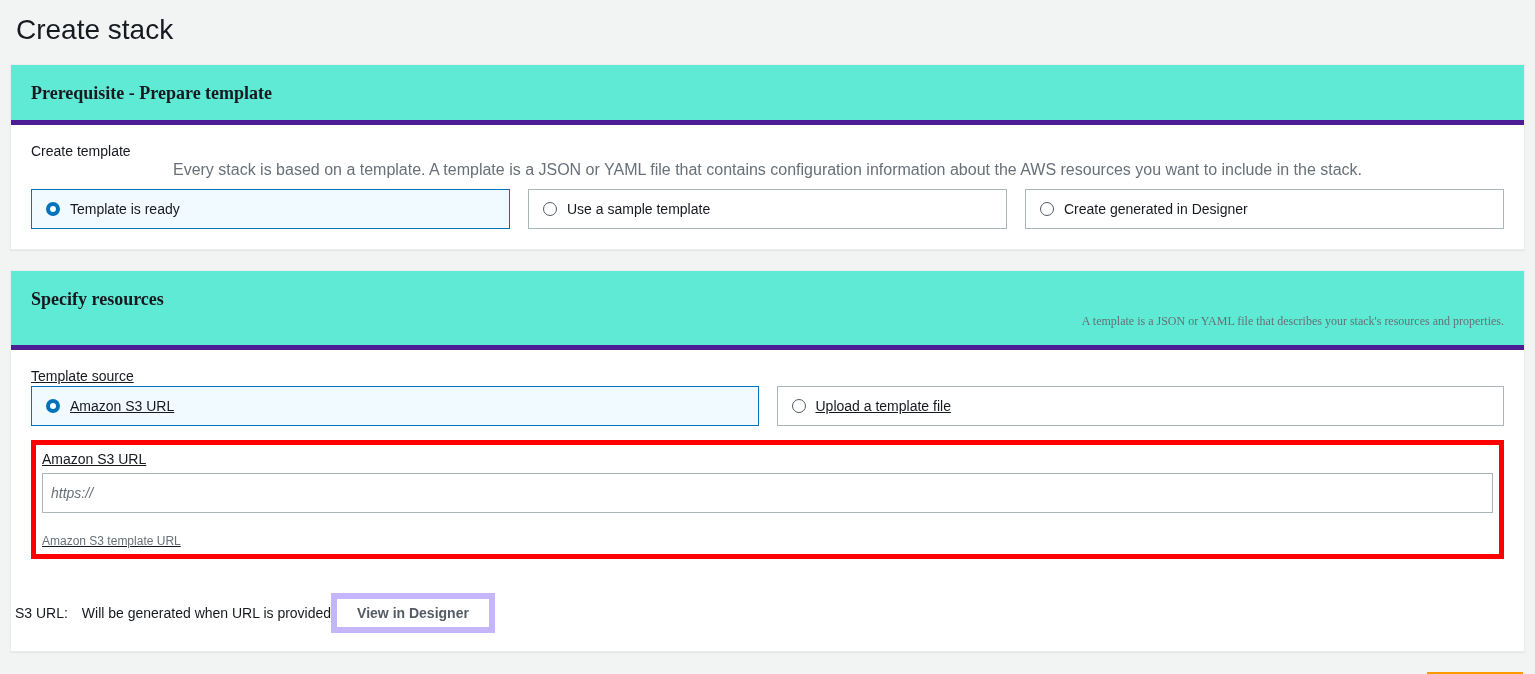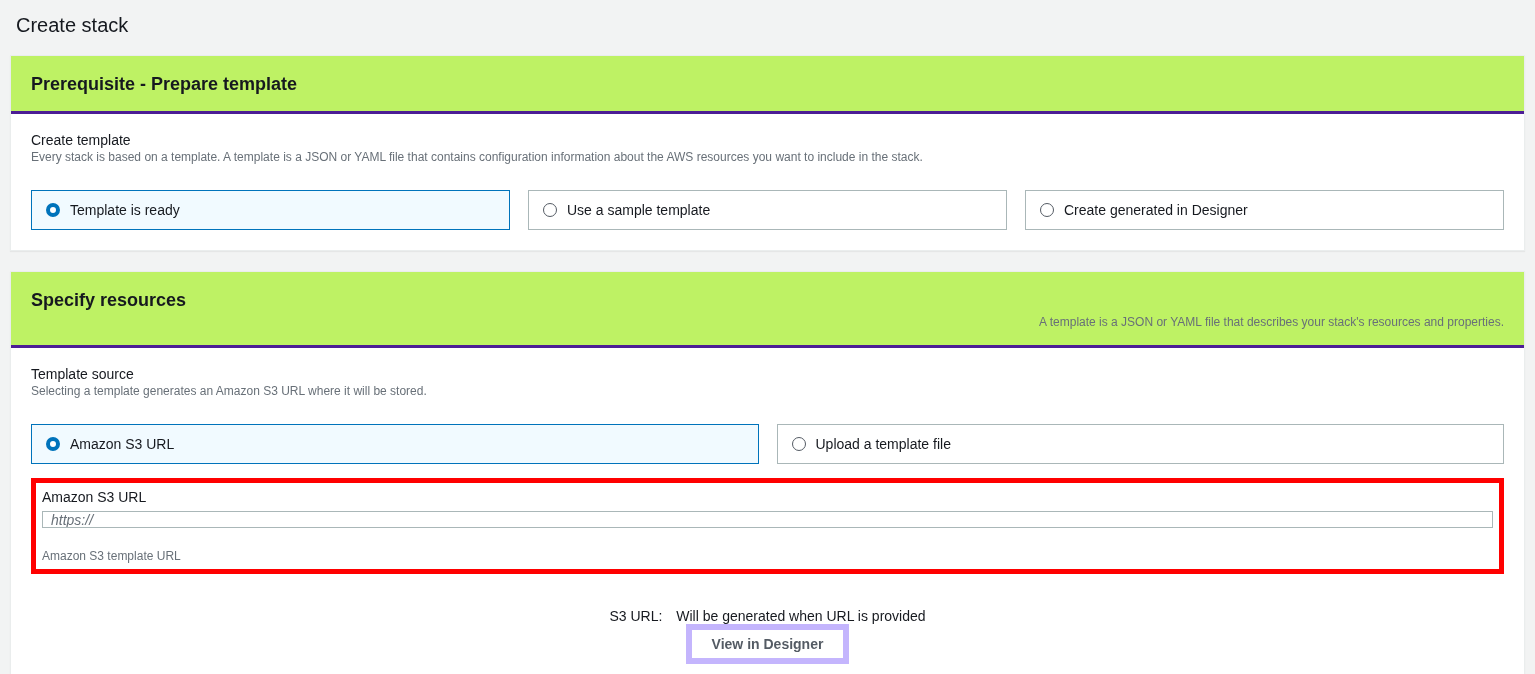--- a/index.html
+++ b/index.html
@@ -6,35 +6,36 @@
   body {
     font-family: "Amazon Ember", "Helvetica Neue", Arial, sans-serif;
     background: #f2f3f3;
     color: #16191f;
     font-size: 14px;
   }
   .page {
     padding: 8px 10px 20px 10px;
   }
   h1.page-title {
-    font-size: 20px;
+    font-size: 28px;
     font-weight: 400;
     color: #16191f;
     margin: 6px 0 18px 6px;
   }
   .panel {
     background: #fff;
     border: 1px solid #eaeded;
     box-shadow: 0 1px 1px rgba(0,0,0,0.05);
     margin-bottom: 20px;
   }
   .panel-header {
     padding: 18px 20px 16px 20px;
-    border-bottom: 3px solid #4c1d95;
-    background: #bef264;
+    border-bottom: 5px solid #4c1d95;
+    background: #5eead4;
+    font-family: Liberation Serif, serif;
   }
   .panel-header h2 {
     font-size: 18px;
     font-weight: 700;
     color: #16191f;
   }
   .panel-header .subtitle {
     font-size: 12px;
     color: #687078;
     margin-top: 4px;
@@ -42,39 +43,39 @@
   }
   .panel-body {
     padding: 18px 20px 20px 20px;
   }
   .section-label {
     font-size: 14px;
     color: #16191f;
     margin-bottom: 2px;
   }
   .section-desc {
-    font-size: 12px;
+    font-size: 16px;
     color: #687078;
     margin-bottom: 10px;
+    text-align: center;
   }
   .tile-row {
     display: flex;
     gap: 18px;
   }
   .tile {
     flex: 1;
     border: 1px solid #aab7b8;
     padding: 10px 14px;
     display: flex;
     align-items: center;
     gap: 10px;
     background: #fff;
     cursor: pointer;
     min-height: 40px;
-    margin-top: 16px;
   }
   .tile.selected {
     border-color: #0073bb;
     background: #f1faff;
   }
   .radio {
     width: 14px;
     height: 14px;
     border-radius: 50%;
     border: 1px solid #545b64;
@@ -101,35 +102,34 @@
     margin-bottom: 6px;
   }
   .text-input {
     width: 100%;
     border: 1px solid #aab7b8;
     padding: 6px 8px;
     font-size: 14px;
     font-style: italic;
     color: #687078;
     outline: none;
-    height: 17px;
+    height: 40px;
   }
   .text-input::placeholder { color:#687078; font-style: italic; }
   .helper {
     font-size: 12px;
     color: #687078;
     margin-top: 21px;
   }
   .footer-row {
     display: flex;
     align-items: center;
-    justify-content: flex-end;
+    justify-content: flex-start;
     padding: 18px 4px;
     border-top: 1px solid #eaeded;
-    flex-direction: column;
   }
   .s3-url-line {
     font-size: 14px;
     color: #16191f;
   }
   .s3-url-line .label { font-weight: 400; margin-right: 10px; }
   .btn {
     border: 6px solid #c4b5fd;
     background: #fff;
     color: #545b64;
@@ -191,23 +191,22 @@
         </div>
       </div>
     </div>
   </div>
 
   <div class="panel">
     <div class="panel-header">
       <h2>Specify resources</h2>
       <div class="subtitle">A template is a JSON or YAML file that describes your stack's resources and properties.</div>
     </div>
-    <div class="panel-body" style="padding-bottom:16px;">
+    <div class="panel-body" style="padding-bottom:16px;text-decoration:underline;">
       <div class="section-label">Template source</div>
-      <div class="section-desc">Selecting a template generates an Amazon S3 URL where it will be stored.</div>
       <div class="tile-row">
         <div class="tile selected">
           <span class="radio"></span>
           <span class="tile-label">Amazon S3 URL</span>
         </div>
         <div class="tile">
           <span class="radio"></span>
           <span class="tile-label">Upload a template file</span>
         </div>
       </div>

